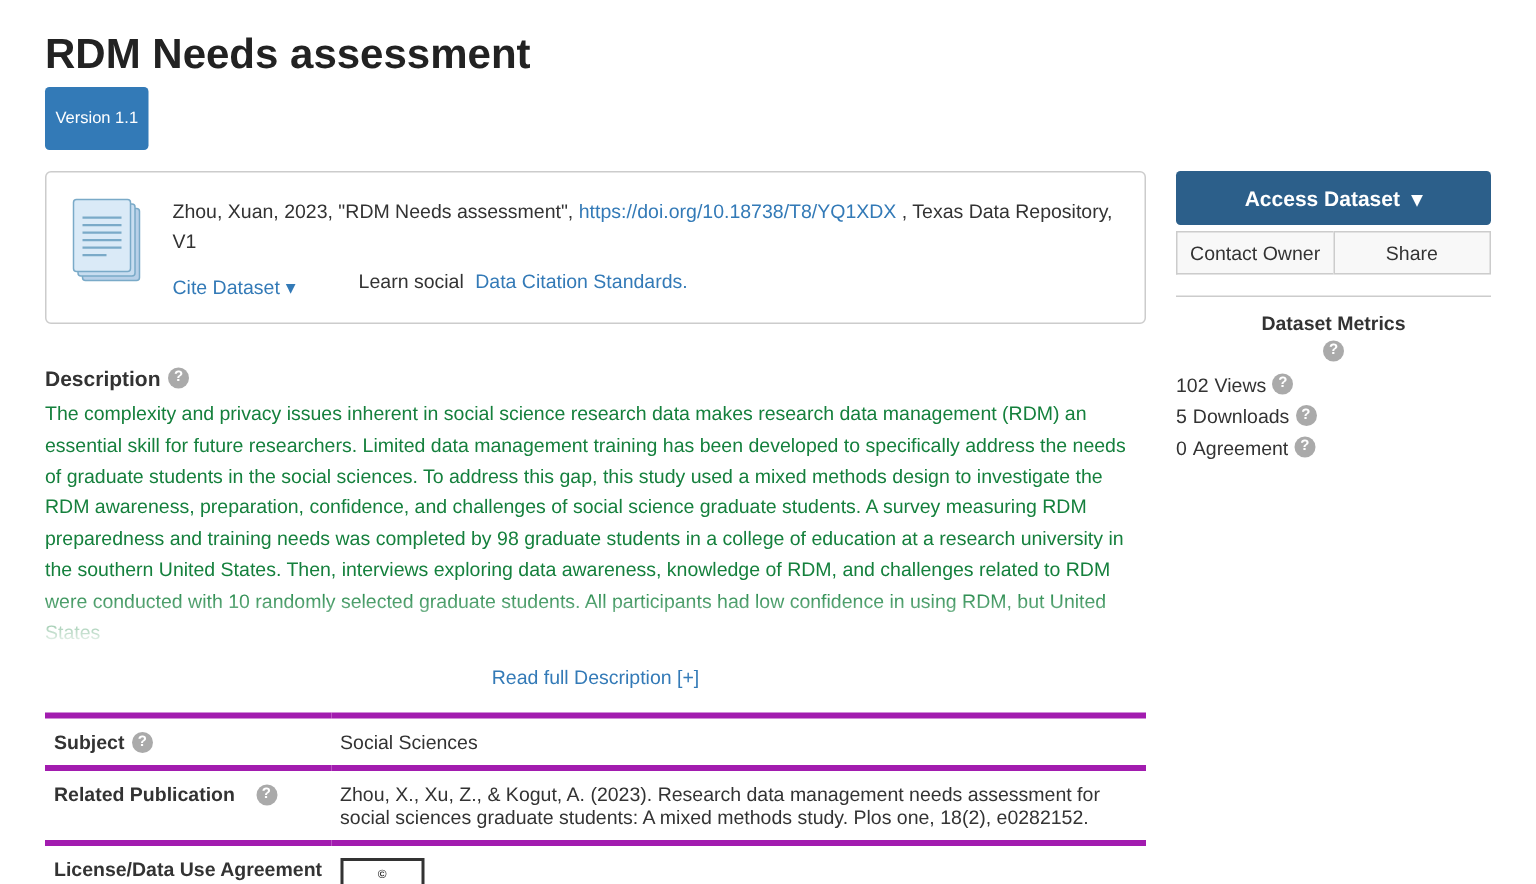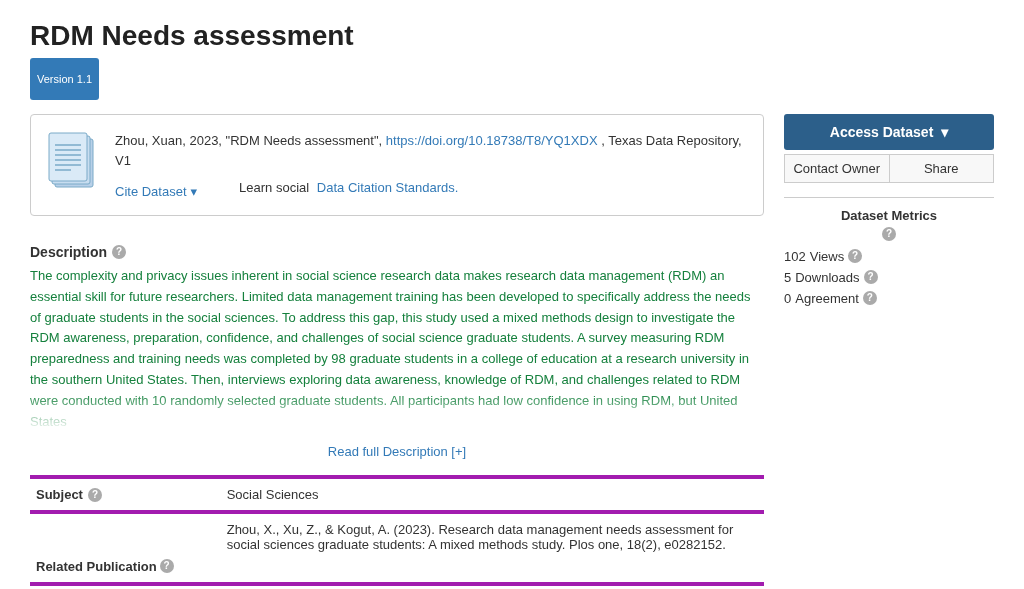--- a/index.html
+++ b/index.html
@@ -293,21 +293,21 @@
         <td>
           <div style="display:flex;align-items:center;gap:5px;">
             <span>Subject</span>
             <span class="info-icon">?</span>
           </div>
         </td>
         <td>Social Sciences</td>
       </tr>
       <tr>
         <td>
-          <div style="display:flex;align-items:flex-start;gap:3px;margin-top:37px;">
+          <div style="display:flex;align-items:flex-end;gap:14px;">
             <span>Related Publication</span>
             <span class="info-icon">?</span>
           </div>
         </td>
         <td>
           <span>Zhou, X., Xu, Z., &amp; Kogut, A. (2023). Research data management needs assessment for social sciences graduate students: A mixed methods study. Plos one, 18(2), e0282152.</span>
         </td>
       </tr>
       <tr>
         <td>License/Data Use Agreement</td>

